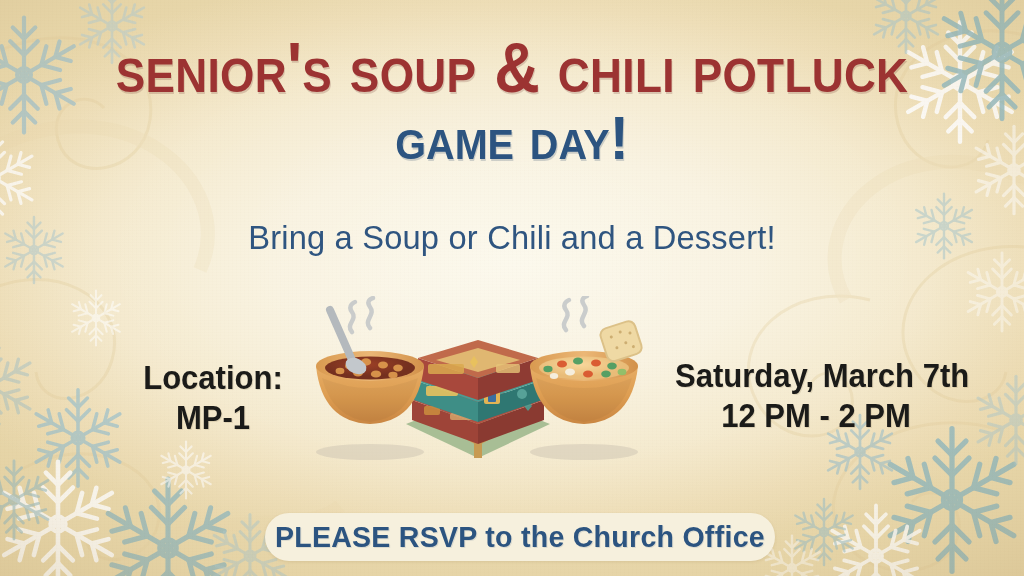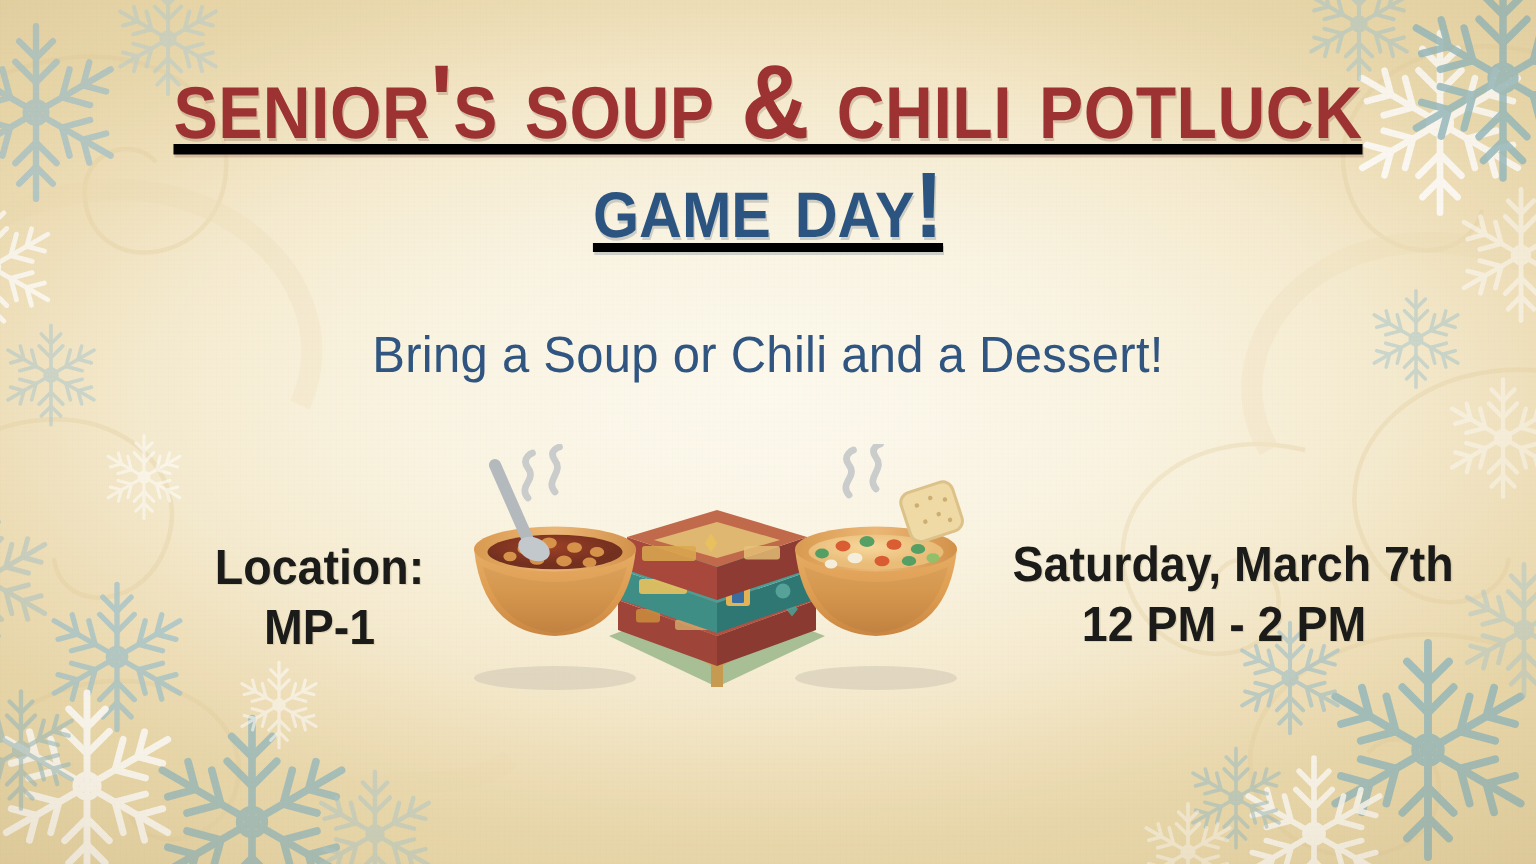--- a/index.html
+++ b/index.html
@@ -35,21 +35,20 @@
   
   .swirls { position:absolute; inset:0; pointer-events:none; opacity:.55; }
 
   
   .flakes { position:absolute; inset:0; pointer-events:none; }
 
   
   .headline-wrap {
     position:absolute; top:34px; left:0; width:1024px;
     text-align:center;
-    text-decoration:underline;
   }
   .headline {
     font-family:"Liberation Sans Narrow","Liberation Sans", sans-serif;
     font-size:70px;
     line-height:.98;
     font-weight:700;
     letter-spacing:.4px;
     color:#9C3332;
     font-variant:small-caps;
     text-transform:lowercase;
@@ -373,14 +372,17 @@
           <circle cx="355" cy="40" r="1.5"></circle>
             <circle cx="338" cy="50" r="1.5"></circle>
           <circle cx="348" cy="48" r="1.5"></circle>
             <circle cx="354" cy="54" r="1.5"></circle>
         </g>
       </g>
       <path d="M258,82 q48,20 96,0 q-10,40 -48,44 q-38,-4 -48,-44z" fill="#000" opacity=".04"></path>
     </g>
   </svg>
 
+  <div class="rsvp">
+    <span class="rsvp-text">PLEASE RSVP to the Church Office</span>
+  </div>
 
 </div>
 
 </body></html>

